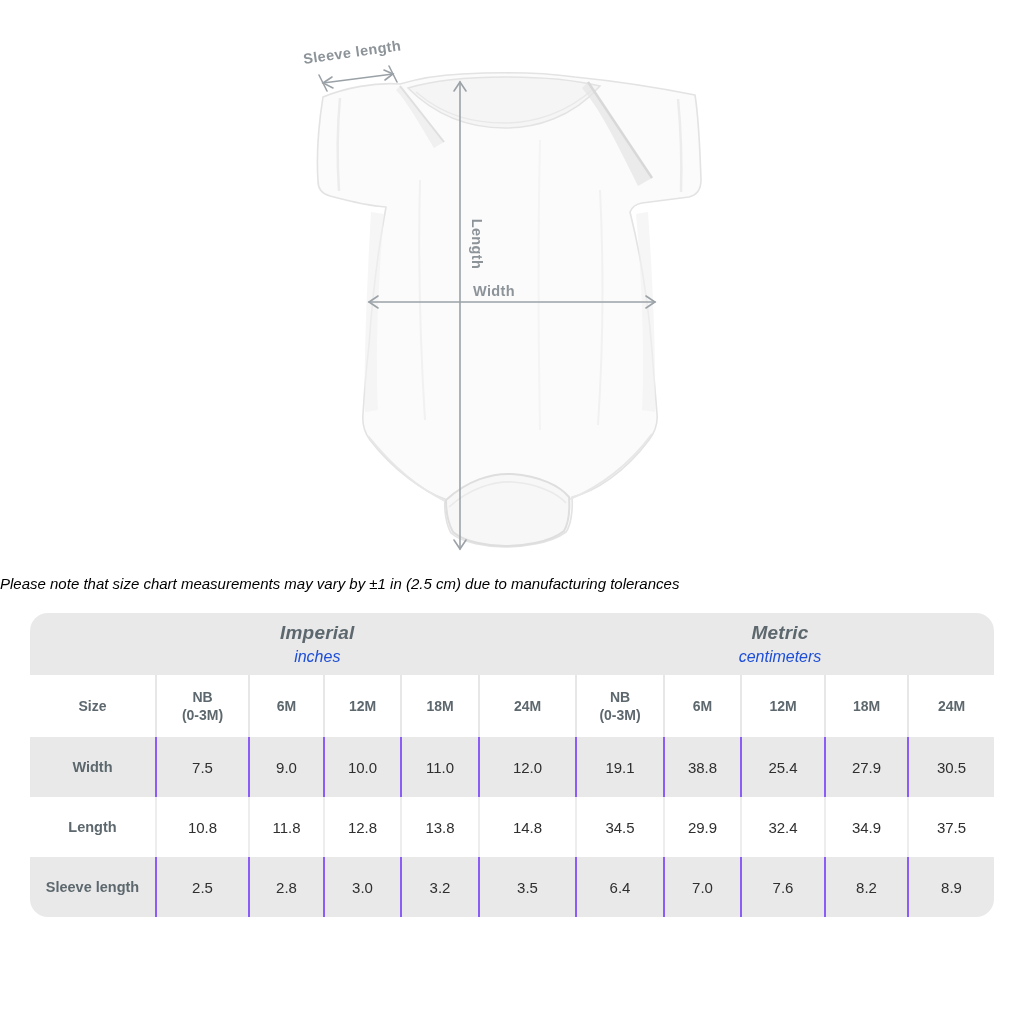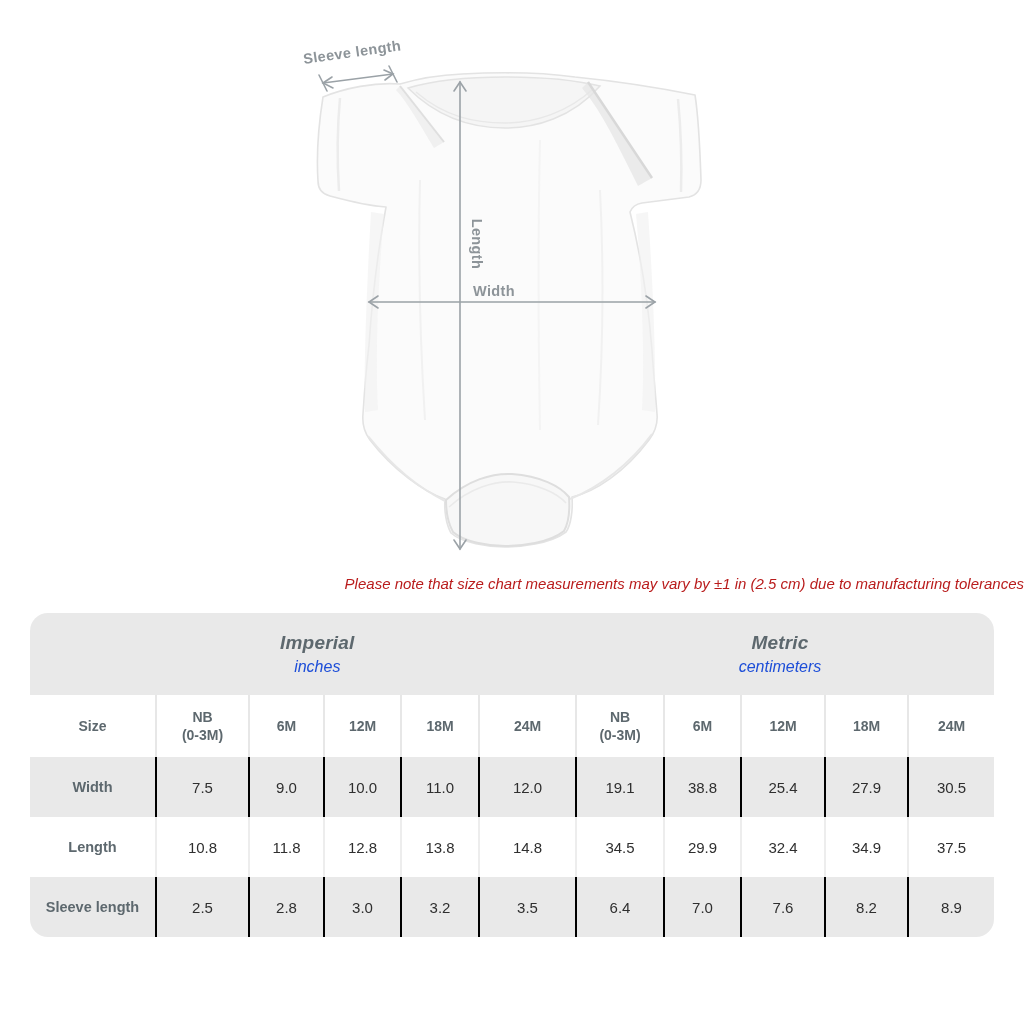--- a/index.html
+++ b/index.html
@@ -14,34 +14,34 @@
   svg text.dim-label{
     font-family:"Liberation Sans",sans-serif;
     font-weight:700;font-size:14.5px;fill:#8d9499;letter-spacing:.4px;
   }
   
   .title{
     margin:20px 0 6px 0;text-align:center;
     font-size:25px;line-height:29px;font-weight:700;color:#383838;
   }
   .subtitle{
-    margin:0 0 20px 0;text-align:right;font-style:italic;
-    font-size:15px;line-height:18px;color:#b91c1c;
+    margin:0 0 20px 0;text-align:left;font-style:italic;
+    font-size:15px;line-height:18px;color:#000000;
   }
   
   .table-wrap{
     width:964px;margin:0 auto;border-radius:18px;overflow:hidden;
   }
   table.size-chart{
     width:100%;border-collapse:separate;border-spacing:0;table-layout:fixed;
   }
   table.size-chart td,table.size-chart th{
     padding:0;text-align:center;vertical-align:middle;
   }
-  tr.band td{background:#e9e9e9;height:82px;position:relative;}
+  tr.band td{background:#e9e9e9;height:62px;position:relative;}
   .unit{
     position:absolute;top:50%;transform:translate(-50%,-50%);
     text-align:center;white-space:nowrap;
   }
   .unit-imperial{left:29.8%;}
   .unit-metric{left:77.8%;}
   .unit-label{
     font-style:italic;font-weight:700;font-size:19px;color:#5d686e;letter-spacing:.2px;
   }
   .unit-sub{font-style:italic;font-size:16px;color:#1d4ed8;margin-top:4px;}
@@ -49,21 +49,21 @@
   tr.cols th{
     background:#ffffff;height:62px;font-size:14px;font-weight:700;color:#5d686e;
     white-space:pre-line;line-height:1.3;
   }
   tr.cols th + th{border-left:2px solid #e7e7e7;}
 
   tr.r{height:60px;}
   tr.r th{font-size:14.5px;font-weight:700;color:#5d686e;}
   tr.r td{font-size:15px;color:#2f2f2f;}
   tr.shade th,tr.shade td{background:#e9e9e9;}
-  tr.shade td{border-left:2px solid #000000;margin-left:28px;}
+  tr.shade td{border-left:2px solid #8b5cf6;margin-left:28px;}
   tr.plain th,tr.plain td{background:#ffffff;}
   tr.plain td{border-left:2px solid #ededed;margin-left:21px;}
 </style>
 </head>
 <body>
 
 <div class="page">
 
   <div class="figure">
     <svg width="1024" height="575" viewBox="0 0 1024 575">

